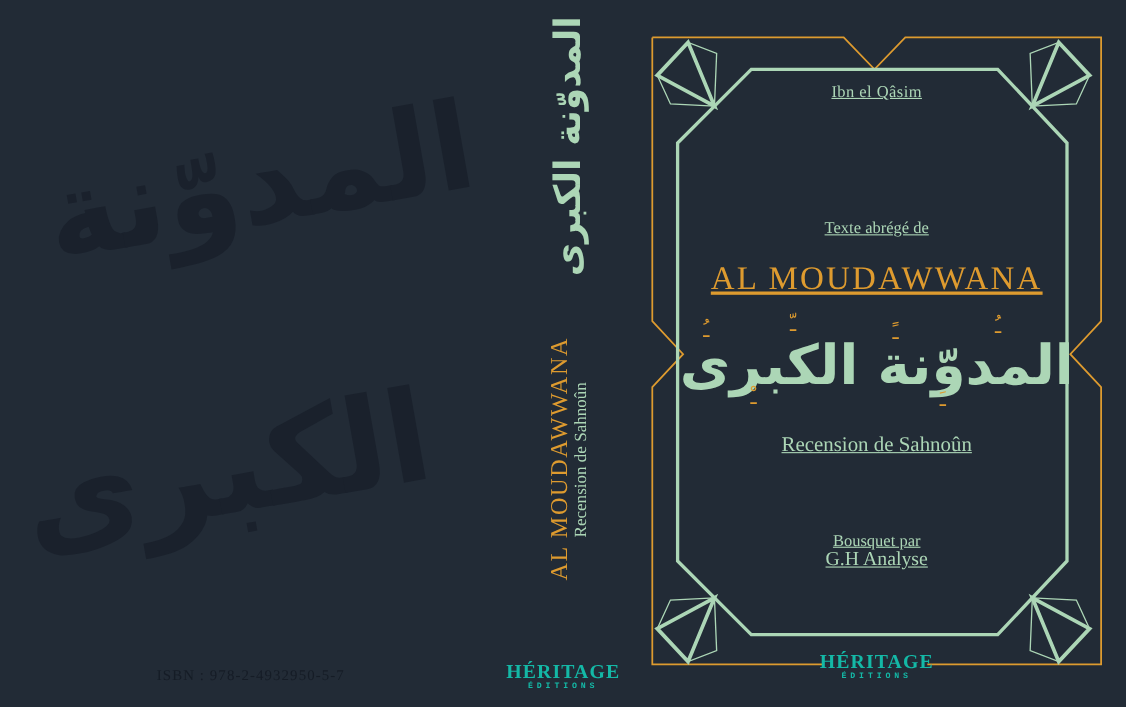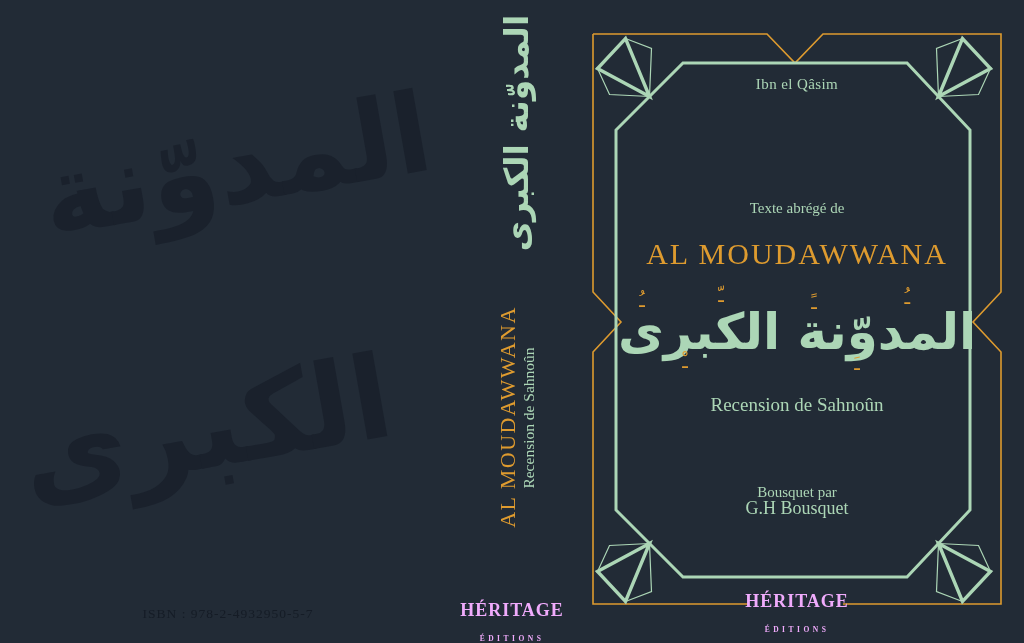--- a/index.html
+++ b/index.html
@@ -39,29 +39,29 @@
     transform:translate(-50%,-50%) rotate(-90deg);
     font-size:22px;letter-spacing:1.5px;color:#DE9B2F;white-space:nowrap;
   }
   .spine-subtitle{
     position:absolute;left:89px;top:418px;
     transform:translate(-50%,-50%) rotate(-90deg);
     font-size:15.5px;color:#ACD6B6;white-space:nowrap;
   }
 
   
-  .logo{position:absolute;text-align:center;color:#f0abfc;white-space:nowrap;}
+  .logo{position:absolute;text-align:center;color:#14b8a6;white-space:nowrap;}
   .logo .name{font-size:18px;font-weight:bold;letter-spacing:1px;line-height:1;}
-  .logo .division{font-size:7.5px;font-weight:bold;letter-spacing:3.5px;line-height:1;margin-top:16px;}
+  .logo .division{font-size:7.5px;font-weight:bold;letter-spacing:3.5px;line-height:1;margin-top:2px;font-family:Liberation Mono, monospace;}
   .spine-logo{left:72px;top:601px;transform:translateX(-50%);}
   .front-logo{left:212px;top:592px;transform:translateX(-50%);}
 
   
   .fc-text{position:absolute;left:212px;transform:translateX(-50%);
-    color:#ACD6B6;white-space:nowrap;text-align:center;}
+    color:#ACD6B6;white-space:nowrap;text-align:center;text-decoration:underline;}
   .fc-author{top:76px;font-size:15px;letter-spacing:.4px;}
   .fc-pretitle{top:200px;font-size:15px;}
   .fc-title{top:237px;font-size:30px;letter-spacing:2px;color:#DE9B2F;}
   .fc-subtitle{top:394px;font-size:19px;}
   .fc-analysis1{top:484px;font-size:15px;}
   .fc-analysis2{top:498px;font-size:18px;}
 
   .fc-callig{
     position:absolute;left:212px;top:332px;transform:translate(-50%,-50%);
     white-space:nowrap;direction:rtl;line-height:1;
@@ -143,21 +143,21 @@
       <span class="mark mk0">ـُ</span>
       <span class="mark mk1">ـّ</span>
       <span class="mark mk2">ـً</span>
       <span class="mark mk3">ـُ</span>
       <span class="mark mk4">ـْ</span>
       <span class="mark mk5">ـَ</span>
     </div>
 
     <div class="fc-text fc-subtitle">Recension de Sahnoûn</div>
     <div class="fc-text fc-analysis1">Bousquet par</div>
-    <div class="fc-text fc-analysis2">G.H Bousquet</div>
+    <div class="fc-text fc-analysis2">G.H Analyse</div>
 
     <div class="logo front-logo">
       <div class="name">HÉRITAGE</div>
       <div class="division">ÉDITIONS</div>
     </div>
   </section>
 
 </div>
 
 </body></html>

